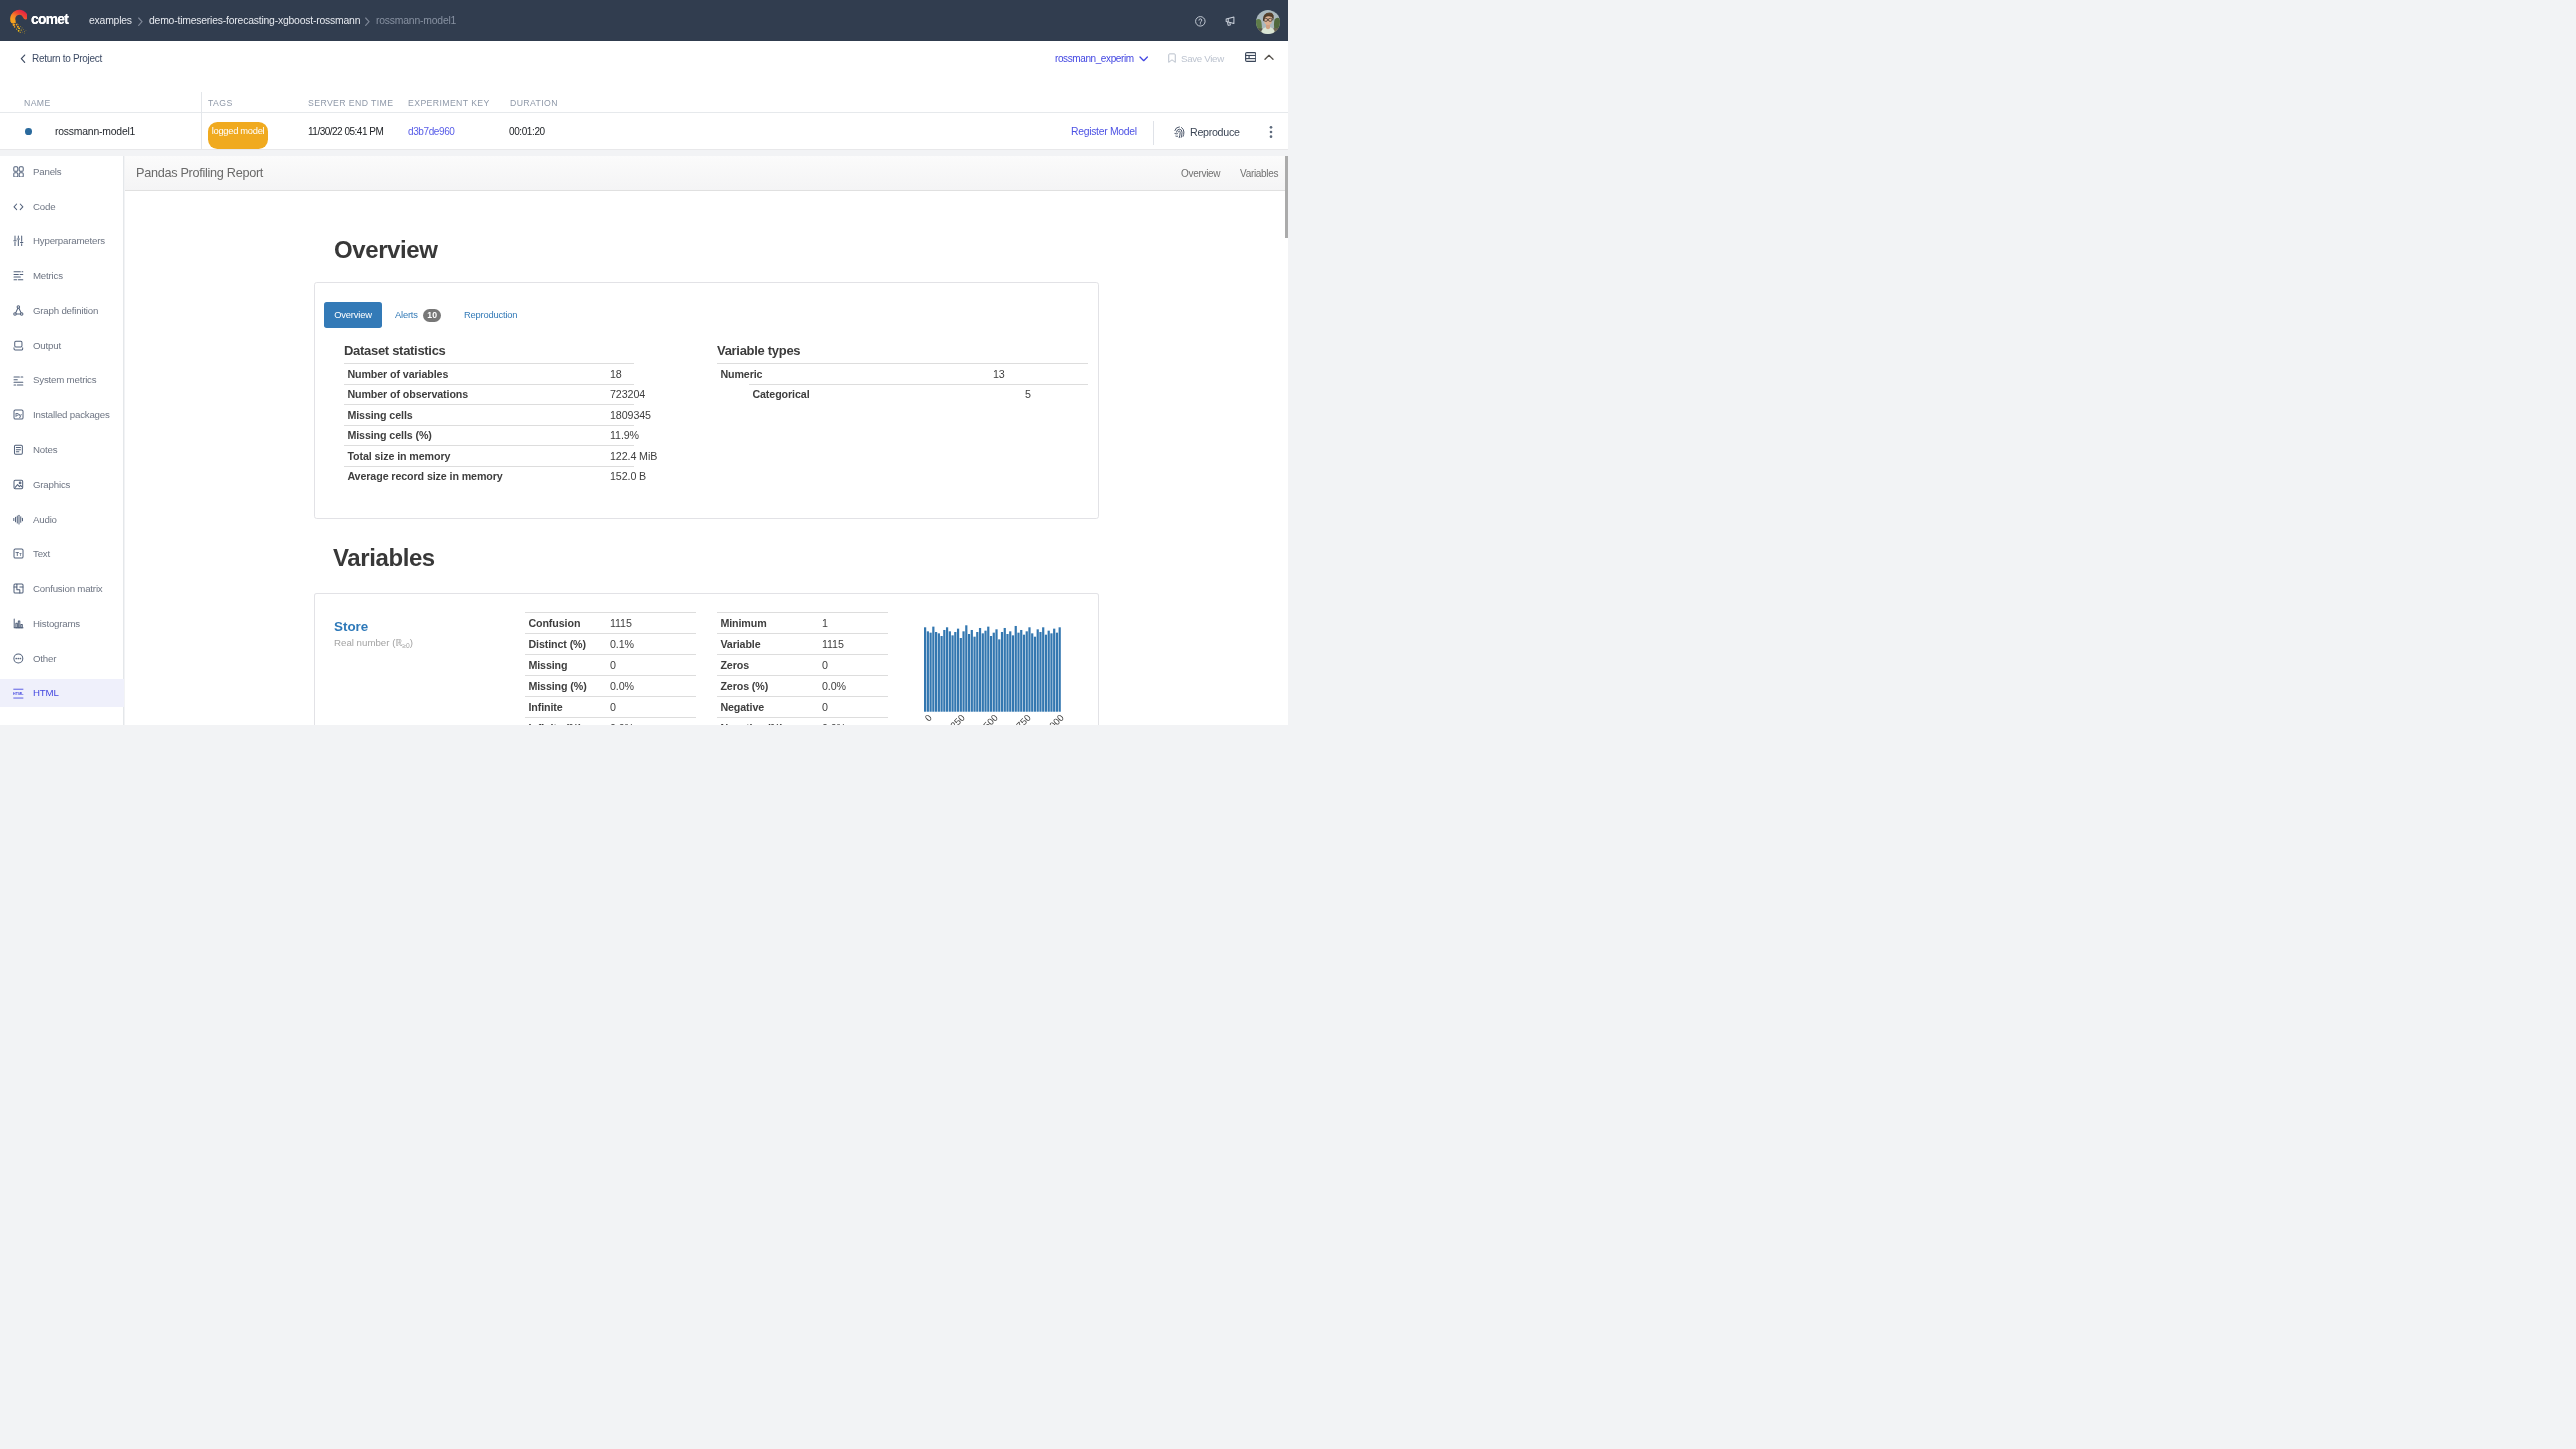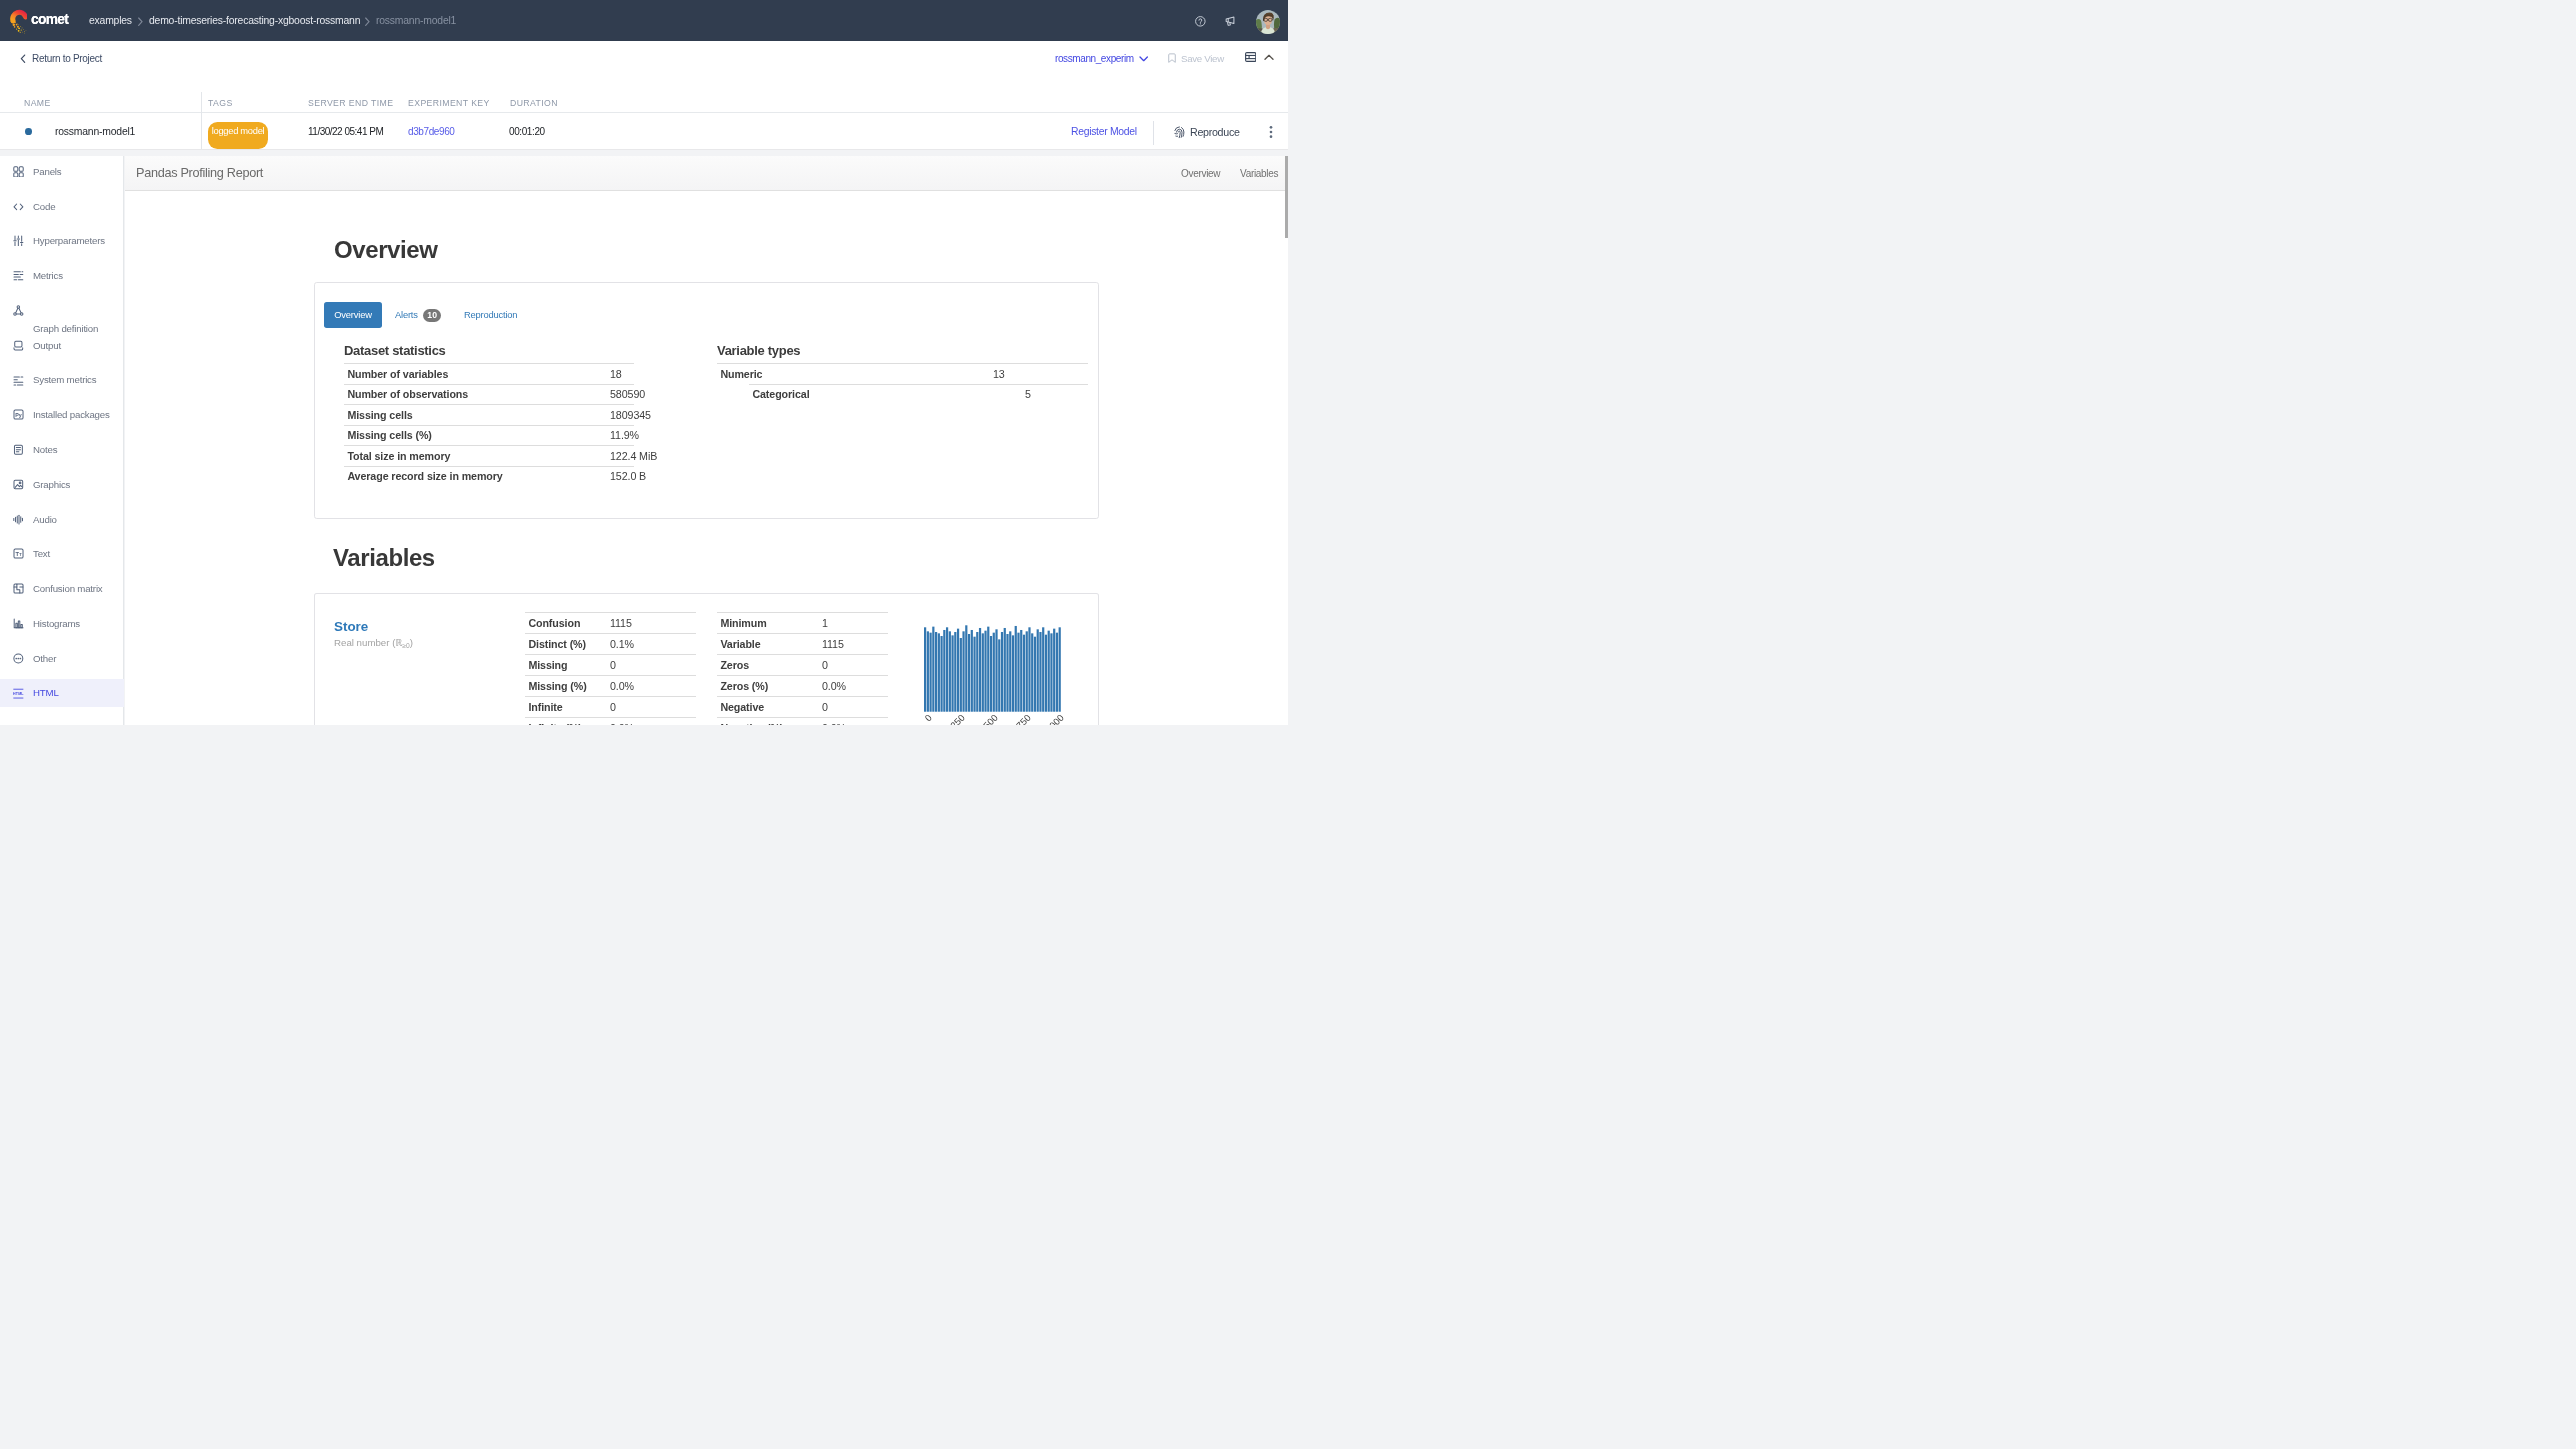--- a/index.html
+++ b/index.html
@@ -186,21 +186,21 @@
     </svg>
     <div style="position:absolute;left:33px;top:271px;font-size:9.7px;letter-spacing:-0.2px;line-height:1;color:#6e7583;">Metrics</div>
 <svg style="position:absolute;left:13px;top:305px" width="10.7" height="11.4" viewBox="0 0 16 17">
       <circle cx="8" cy="3" r="1.9" stroke="#51607a" stroke-width="1.5" fill="none" stroke-linecap="round" stroke-linejoin="round"></circle>
       <circle cx="3" cy="13.5" r="1.9" stroke="#51607a" stroke-width="1.5" fill="none" stroke-linecap="round" stroke-linejoin="round"></circle>
       <circle cx="13" cy="13.5" r="1.9" stroke="#51607a" stroke-width="1.5" fill="none" stroke-linecap="round" stroke-linejoin="round"></circle>
       <path d="M7.2 4.8 L4 11.8" stroke="#51607a" stroke-width="1.5" fill="none" stroke-linecap="round" stroke-linejoin="round"></path>
       <path d="M8.9 4.8 L12.1 11.8" stroke="#51607a" stroke-width="1.5" fill="none" stroke-linecap="round" stroke-linejoin="round"></path>
       <path d="M5 13.5 H11" stroke="#51607a" stroke-width="1.5" fill="none" stroke-linecap="round" stroke-linejoin="round"></path>
     </svg>
-    <div style="position:absolute;left:33px;top:324px;font-size:9.7px;letter-spacing:-0.2px;line-height:1;color:#6e7583;">Graph definition</div>
+    <div style="position:absolute;left:33px;top:306px;font-size:9.7px;letter-spacing:-0.2px;line-height:1;color:#6e7583;">Graph definition</div>
 <svg style="position:absolute;left:13px;top:340px" width="10.7" height="11.4" viewBox="0 0 16 17">
       <path d="M1.5 11.5 V13 a1.8 1.8 0 0 0 1.8 1.8 h9.4 a1.8 1.8 0 0 0 1.8 -1.8 V11.5" stroke="#51607a" stroke-width="1.5" fill="none" stroke-linecap="round" stroke-linejoin="round"></path>
       <rect x="2.6" y="2" width="10.8" height="8.3" rx="1.6" stroke="#51607a" stroke-width="1.5" fill="none" stroke-linecap="round" stroke-linejoin="round"></rect>
     </svg>
     <div style="position:absolute;left:33px;top:341px;font-size:9.7px;letter-spacing:-0.2px;line-height:1;color:#6e7583;">Output</div>
 <svg style="position:absolute;left:13px;top:375px" width="10.7" height="11.4" viewBox="0 0 16 17">
       <path d="M1.5 3 H9.5" stroke="#51607a" stroke-width="1.5" fill="none" stroke-linecap="round" stroke-linejoin="round"></path>
       <path d="M12 3 H14.7" stroke="#51607a" stroke-width="1.5" fill="none" stroke-linecap="round" stroke-linejoin="round"></path>
       <path d="M1.5 7 H6.5" stroke="#51607a" stroke-width="1.5" fill="none" stroke-linecap="round" stroke-linejoin="round"></path>
       <path d="M1.5 11 H14.7" stroke="#51607a" stroke-width="1.5" fill="none" stroke-linecap="round" stroke-linejoin="round"></path>
@@ -289,21 +289,21 @@
 <div class="abs" style="left:344px;top:344px;font-size:13px;letter-spacing:-0.3px;font-weight:700;color:#3c3c3c;line-height:1;">Dataset statistics</div>
 <div class="abs" style="left:717px;top:344px;font-size:13px;letter-spacing:-0.3px;font-weight:700;color:#3c3c3c;line-height:1;">Variable types</div>
 <div style="font-size:10.7px;letter-spacing:-0.1px;color:#3e3e3e;">
 <div style="position:absolute;left:344px;top:363px;width:290px;">
         <div style="box-sizing:border-box;height:20.5px;border-top:0.7px solid #ddd;position:relative;">
           <div style="position:absolute;left:3.4px;top:50%;transform:translateY(-50%);font-weight:700;white-space:nowrap;">Number of variables</div>
           <div style="position:absolute;left:266px;top:50%;transform:translateY(-50%);white-space:nowrap;">18</div>
         </div>
         <div style="box-sizing:border-box;height:20.5px;border-top:0.7px solid #ddd;position:relative;">
           <div style="position:absolute;left:3.4px;top:50%;transform:translateY(-50%);font-weight:700;white-space:nowrap;">Number of observations</div>
-          <div style="position:absolute;left:266px;top:50%;transform:translateY(-50%);white-space:nowrap;">580590</div>
+          <div style="position:absolute;left:266px;top:50%;transform:translateY(-50%);white-space:nowrap;">723204</div>
         </div>
         <div style="box-sizing:border-box;height:20.5px;border-top:0.7px solid #ddd;position:relative;">
           <div style="position:absolute;left:3.4px;top:50%;transform:translateY(-50%);font-weight:700;white-space:nowrap;">Missing cells</div>
           <div style="position:absolute;left:266px;top:50%;transform:translateY(-50%);white-space:nowrap;">1809345</div>
         </div>
         <div style="box-sizing:border-box;height:20.5px;border-top:0.7px solid #ddd;position:relative;">
           <div style="position:absolute;left:3.4px;top:50%;transform:translateY(-50%);font-weight:700;white-space:nowrap;">Missing cells (%)</div>
           <div style="position:absolute;left:266px;top:50%;transform:translateY(-50%);white-space:nowrap;">11.9%</div>
         </div>
         <div style="box-sizing:border-box;height:20.5px;border-top:0.7px solid #ddd;position:relative;">

